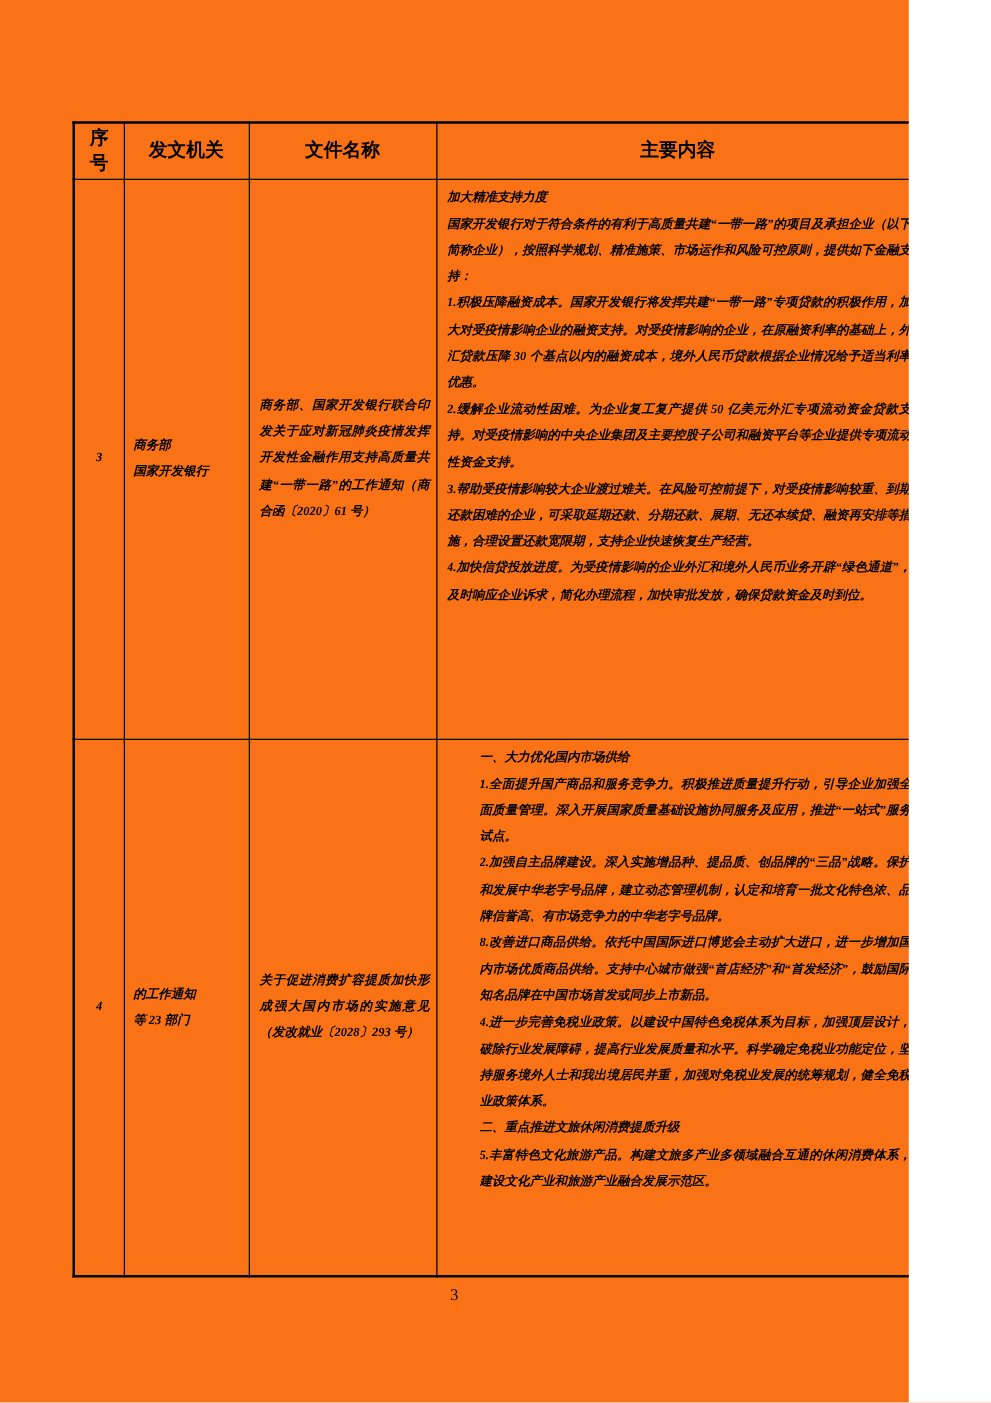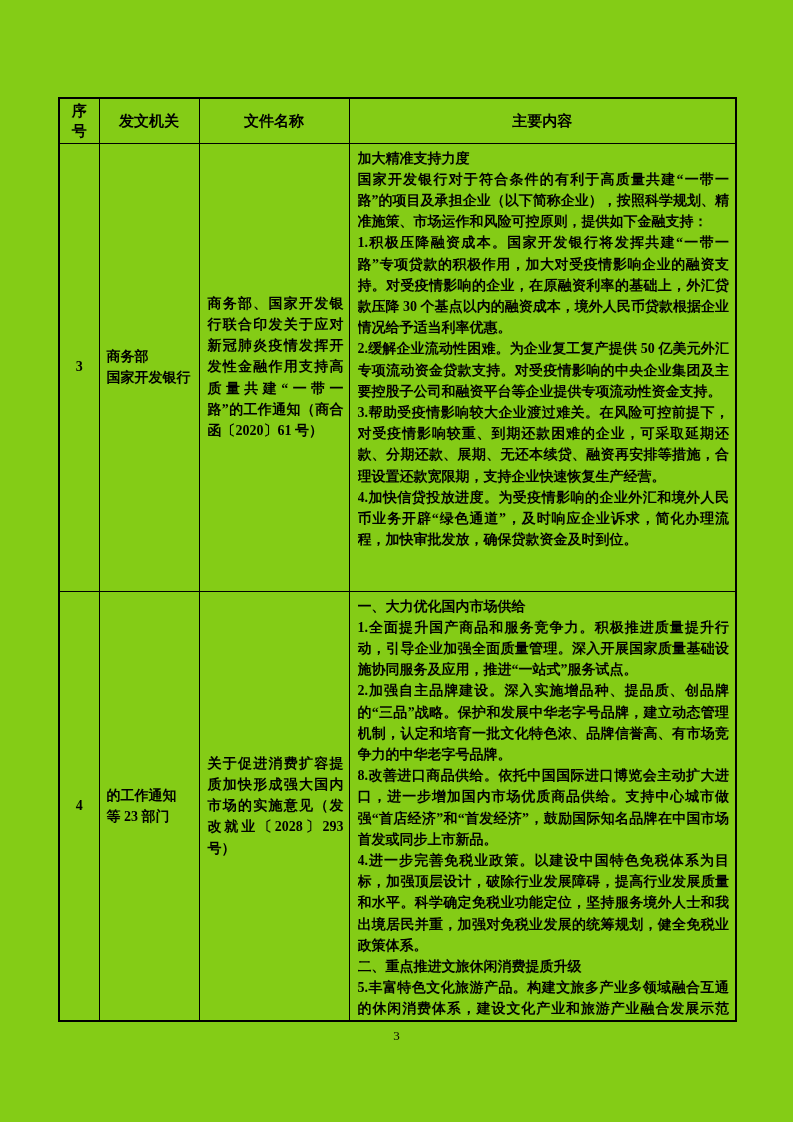--- a/index.html
+++ b/index.html
@@ -1,45 +1,46 @@
 <!DOCTYPE html>
 <html><head>
 <meta charset="utf-8">
 <style>
   html,body{margin:0;padding:0;background:#ffffff;}
   body{
     width:793px;height:1122px;
     font-family:"Liberation Serif","DejaVu Serif",serif;
     color:#000;
   }
-  .page{position:relative;width:793px;height:1122px;background:#84cc16;overflow:hidden;}
+  .page{position:relative;width:727px;height:1122px;background:#f97316;overflow:hidden;}
   table.doc{
     position:absolute;left:58px;top:97px;width:677px;
     border-collapse:collapse;table-layout:fixed;
     border:2px solid #000;
   }
   th,td{border:1px solid #000;box-sizing:border-box;}
   th{
     font-size:15px;font-weight:700;text-align:center;
     height:45px;padding:0 2px;line-height:20px;
   }
   th.h-index{padding:0 11px;}
   td{
-    vertical-align:middle;font-size:14px;font-weight:600;
+    vertical-align:middle;font-size:10px;font-weight:600;
     line-height:21.2px;
+    font-style:italic;
   }
   td.c-index{text-align:center;}
   td.c-agency{padding:0 5px 0 7px;text-align:left;margin-top:29px;}
   td.c-doc{padding:0 5px 0 8px;text-align:left;}
   td.c-content{vertical-align:top;padding:4px 6px 0 8px;}
   .clip{overflow:hidden;}
   tr.r0{height:448px;}
   tr.r1{height:430px;}
   tr.r0 .clip{height:441px;}
-  tr.r1 .clip{height:424px;}
+  tr.r1 .clip{height:424px;margin-left:26px;}
   .para{text-align:justify;}
   .para-heading{font-weight:700;}
   .agency-line{text-align:left;}
   .pageno{
     position:absolute;left:0;top:1028px;width:100%;
     text-align:center;font-size:13px;font-weight:400;
   }
 </style>
 </head>
 <body>

